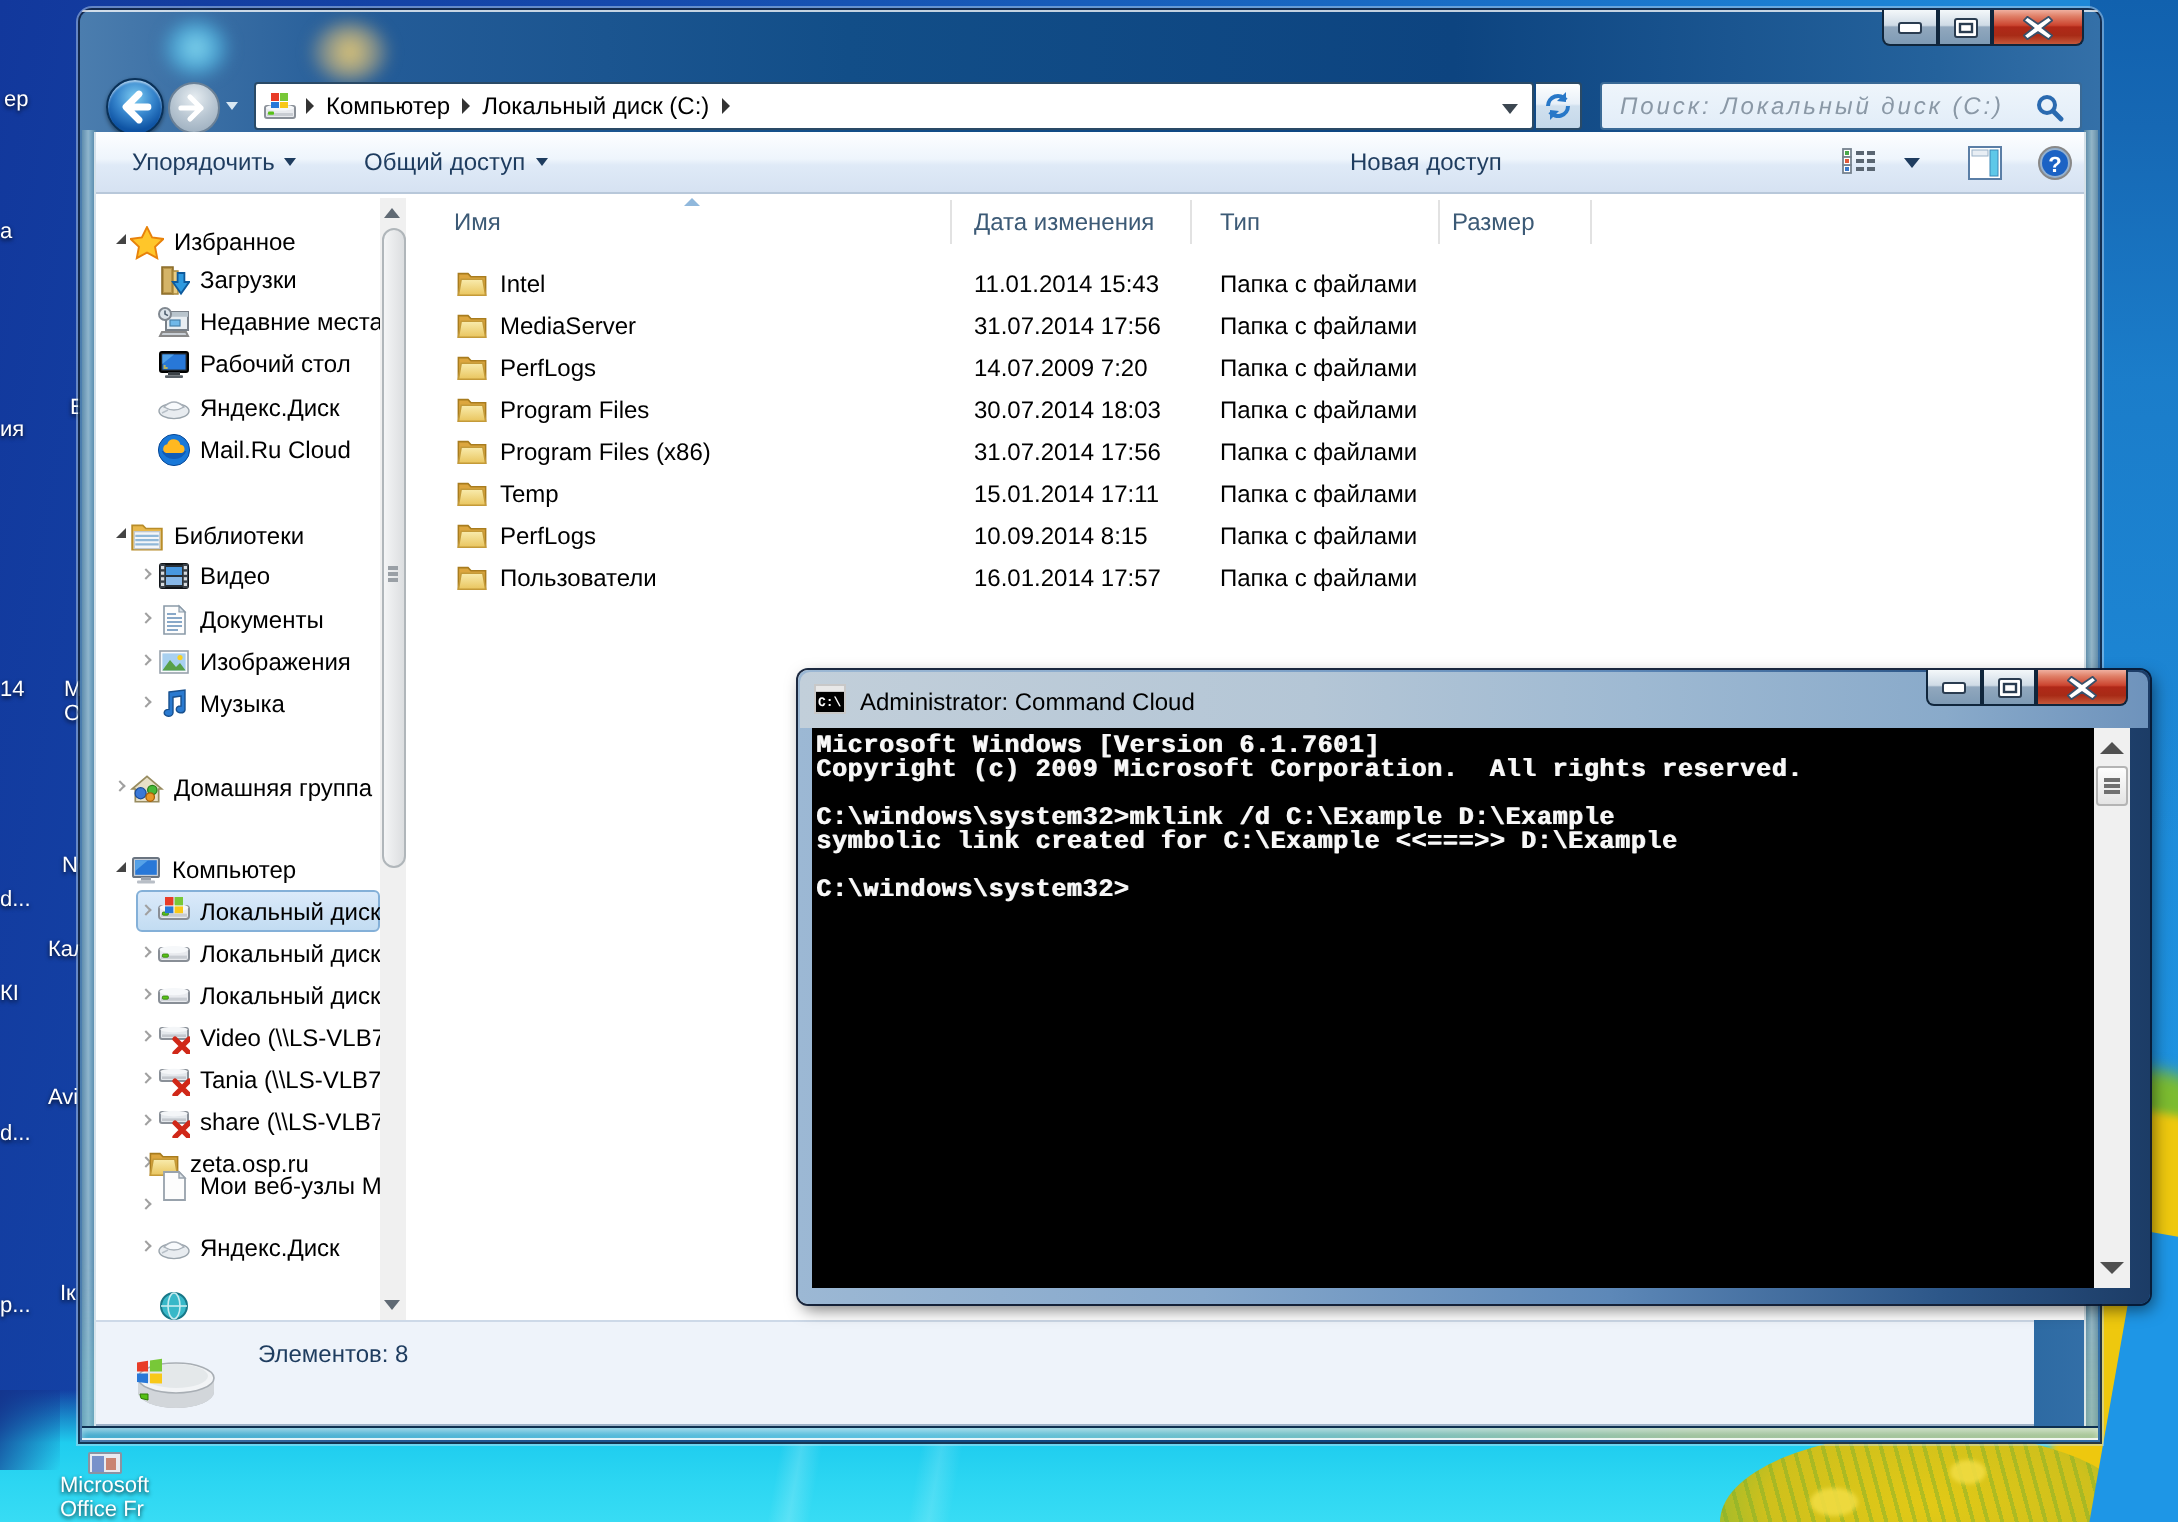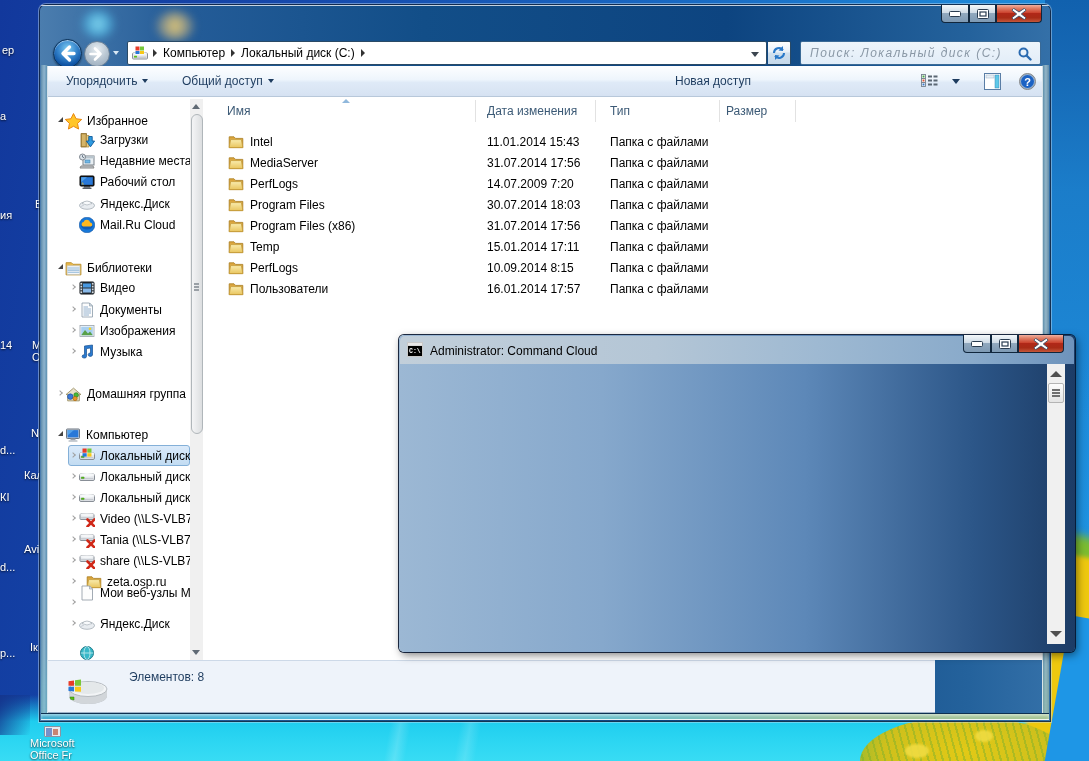--- a/index.html
+++ b/index.html
@@ -46,21 +46,21 @@
 .expf{border-left:5px solid transparent;border-bottom:5px solid #444;} 
 .exph{width:4px;height:4px;border:1px solid #a0a0a0;border-left:none;border-bottom:none;transform:rotate(45deg)} 
 #sel{position:absolute;left:20px;top:348px;width:122px;height:21px;border:1px solid #84b0d8;border-radius:3px;background:linear-gradient(#dbeafa,#c2dcf2)}
 
 #sbar{position:absolute;left:142px;top:2px;width:13px;height:561px;background:#f0f0f0}
 
 .hdr{position:absolute;top:2px;height:24px;font-size:12px;color:#3c5a76;line-height:24px}
 .hsep{position:absolute;top:3px;height:22px;width:1px;background:#e2e2e2}
 .row{position:absolute;left:0;width:994px;height:21px;font-size:12px;color:#000;line-height:21px}
 
-#status{position:absolute;left:8px;top:655px;width:887px;height:53px;background:#eef3fa;border-top:1px solid #cdd9e8;border-bottom:1px solid #9eb2c8}
+#status{position:absolute;left:8px;top:655px;width:969px;height:53px;background:#eef3fa;border-top:1px solid #cdd9e8;border-bottom:1px solid #9eb2c8}
 
 #cmd{position:absolute;left:399px;top:335px;width:676px;height:317px;border-radius:5px;
  background:linear-gradient(to right,#9cb8d4 0%,#86a8cc 30%,#5d88b8 60%,#2c5688 85%,#1c3c66 100%);
  box-shadow:0 0 0 1px rgba(5,20,45,.9),2px 3px 8px rgba(0,0,0,.5)}
 #cmdtitle{position:absolute;left:1px;top:1px;right:1px;height:28px;border-radius:5px 5px 0 0;
  background:linear-gradient(to right,#c2cfda 0%,#b4c6d6 38%,#9eb9d2 62%,#89aaca 85%,#6e93bc 100%)}
 #cmdtext{position:absolute;left:31px;top:9px;font-size:12px;color:#000}
 #console{position:absolute;left:7px;top:29px;width:641px;height:280px;background:#000;color:#f8f8f8;
  font-family:"Liberation Mono",monospace;font-weight:bold;font-size:12.5px;letter-spacing:.33px;line-height:12px;white-space:pre;padding:3px 0 0 2px;text-shadow:.5px 0 0 #e8e8e8}
 #cscroll{position:absolute;left:648px;top:29px;width:18px;height:280px;background:#f0f0f0}
@@ -402,21 +402,21 @@
             </svg>Video (\\LS-VLB7</div>
     <span class="exp exph" style="left:23px;top:429px"></span>
     <div class="si" style="top:422px;left:31px"><svg width="16" height="16">
               <use href="#i-nethdd"></use>
             </svg>Tania (\\LS-VLB7</div>
     <span class="exp exph" style="left:23px;top:450px"></span>
     <div class="si" style="top:443px;left:31px"><svg width="16" height="16">
               <use href="#i-nethdd"></use>
             </svg>share (\\LS-VLB7.</div>
     <span class="exp exph" style="left:23px;top:471px"></span>
-    <div class="si" style="top:464px;left:38px"><svg width="16" height="16">
+    <div class="si" style="top:464px;left:26px"><svg width="16" height="16">
               <use href="#i-folder"></use>
             </svg>zeta.osp.ru</div>
     <span class="exp exph" style="left:23px;top:492px"></span>
     <div class="si" style="top:475px;left:31px"><svg width="16" height="16">
               <use href="#i-page"></use>
             </svg>Мои веб-узлы M</div>
     <span class="exp exph" style="left:23px;top:513px"></span>
     <div class="si" style="top:506px;left:31px"><svg width="16" height="16">
               <use href="#i-saucer"></use>
             </svg>Яндекс.Диск</div>
@@ -552,20 +552,27 @@
             <rect x="0.5" y="0.5" width="11" height="9" rx="1" fill="#fff" stroke="#2a3c50"></rect>
             <rect x="3" y="3" width="6" height="4" fill="none" stroke="#2a3c50" stroke-width="1.2"></rect>
           </svg>
         </div>
    <div class="cbtn cl">
           <svg width="15" height="12" viewBox="0 0 15 12">
             <path d="M2.2 0.4 L7.5 4 L12.8 0.4 L14.6 2.2 L9.8 6 L14.6 9.8 L12.8 11.6 L7.5 8 L2.2 11.6 L0.4 9.8 L5.2 6 L0.4 2.2 Z" fill="#fff" stroke="#38506a" stroke-width="0.9"></path>
           </svg>
         </div>
   </div>
+  <div id="console">Microsoft Windows [Version 6.1.7601]
+Copyright (c) 2009 Microsoft Corporation.  All rights reserved.
+
+C:\windows\system32&gt;mklink /d C:\Example D:\Example
+symbolic link created for C:\Example &lt;&lt;===&gt;&gt; D:\Example
+
+C:\windows\system32&gt;</div>
   <div id="cscroll">
    <div style="position:absolute;left:3px;top:7px;width:0;height:0;border-bottom:6px solid #505050;border-left:6px solid transparent;border-right:6px solid transparent"></div>
    <div style="position:absolute;left:1px;top:19px;width:16px;height:20px;background:linear-gradient(#fdfdfd,#e4e4e4);border:1px solid #b4b4b4;border-radius:2px">
     <div style="position:absolute;left:3px;top:5px;width:8px;height:1.5px;background:#707070;box-shadow:0 3px 0 #707070,0 6px 0 #707070"></div>
    </div>
    <div style="position:absolute;left:3px;bottom:7px;width:0;height:0;border-top:6px solid #505050;border-left:6px solid transparent;border-right:6px solid transparent"></div>
   </div>
  </div>
 </div>
 

